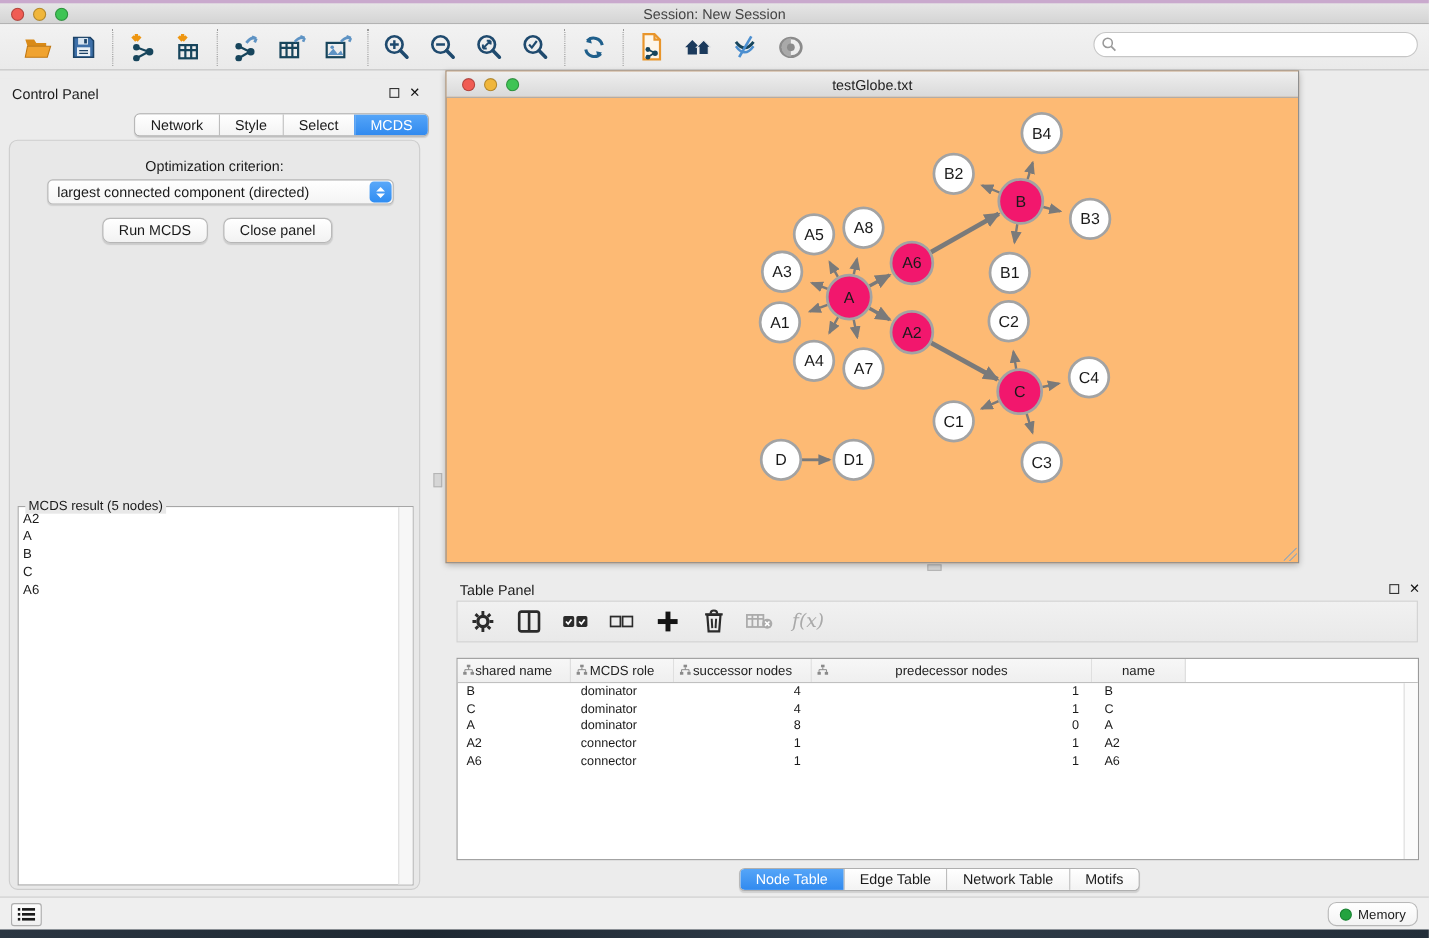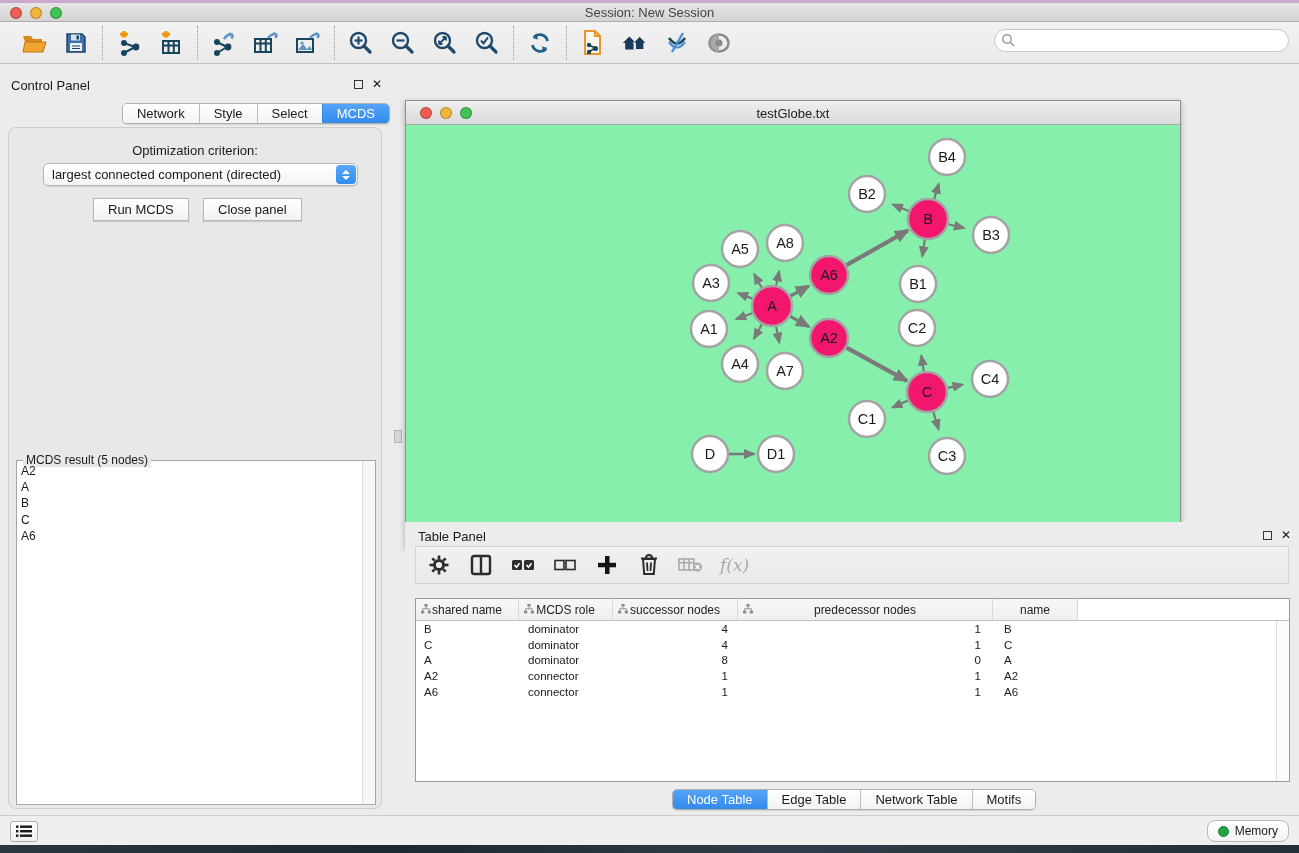--- a/index.html
+++ b/index.html
@@ -47,37 +47,37 @@
     background:#E8E8E8; border:1px solid #CDCDCD; border-radius:8px; }
   #opt-label { position:absolute; top:15px; width:100%; text-align:center; font-size:13px; }
   #criterion { position:absolute; left:34px; top:35px; width:315px; height:23px; background:linear-gradient(#FFFFFF,#F4F4F4);
     border:1px solid #B6B6B6; border-radius:5px; font-size:13px; line-height:21px; padding-left:8px;
     box-shadow:0 1px 1px rgba(0,0,0,.1); }
   #criterion .stepper { position:absolute; right:1px; top:1px; bottom:1px; width:20px; border-radius:4px;
     background:linear-gradient(#5AA8F9,#2F8DF2); display:flex; flex-direction:column; align-items:center; justify-content:center; gap:2px; }
   .chev { width:0; height:0; border-left:4px solid transparent; border-right:4px solid transparent; }
   .chev.up { border-bottom:4.5px solid #fff; } .chev.down { border-top:4.5px solid #fff; }
   .mac-btn { position:absolute; height:23px; background:linear-gradient(#FFFFFF,#F2F2F2); border:1px solid #B6B6B6;
-    border-radius:0; font-size:13px; text-align:center; line-height:21px; box-shadow:0 1px 1px rgba(0,0,0,.12); padding:0 14px; }
+    border-radius:7px; font-size:13px; text-align:center; line-height:21px; box-shadow:0 1px 1px rgba(0,0,0,.12); padding:0 14px; }
   #run-btn { left:84px; top:70px; }
   #closepanel-btn { left:194px; top:70px; }
 
   #mcds-fieldset { position:absolute; left:7px; top:332px; width:360px; height:345px;
     border:1px solid #A6A6A6; background:#fff; }
   #mcds-legend { position:absolute; top:-8px; left:6px; background:#E8E8E8; padding:0 3px; font-size:12px; }
   #mcds-list { position:absolute; left:0; top:2px; right:13px; bottom:0; overflow:hidden; }
   #mcds-list div { font-size:12px; line-height:16.2px; padding-left:4px; }
   .scroll-track { position:absolute; right:0; top:0; bottom:0; width:13px; background:#F7F7F7; border-left:1px solid #DDDDDD; }
 
   
   .pane-handle { position:absolute; background:#D6D6D6; border:1px solid #B5B5B5; }
 
   
   #net-window { position:absolute; left:405px; top:64px; width:776px; height:448px;
-    border:1px solid #8F8F8F; background:#86efac; box-shadow:0 2px 6px rgba(0,0,0,.28);margin-top:36px; }
+    border:1px solid #8F8F8F; background:#fdba74; box-shadow:0 2px 6px rgba(0,0,0,.28); }
   #net-titlebar { position:absolute; left:0; top:0; right:0; height:24px;
     background:linear-gradient(#EFEFEF,#D9D9D9); border-bottom:1px solid #ABABAB; }
   #net-titlebar .lights { left:14px; top:6px; }
   #net-title { position:absolute; left:0; right:0; top:5px; text-align:center; font-size:13px; color:#222; }
   #graph-svg { position:absolute; left:0; top:24px; }
   #net-grip { position:absolute; right:1px; bottom:1px; width:12px; height:12px;
     background:linear-gradient(135deg,transparent 45%,#AAA 45%,#AAA 52%,transparent 52%,transparent 70%,#AAA 70%,#AAA 77%,transparent 77%); }
 
   
   #table-panel { position:absolute; left:405px; top:522px; width:894px; height:293px; background:#ECECEC; }

